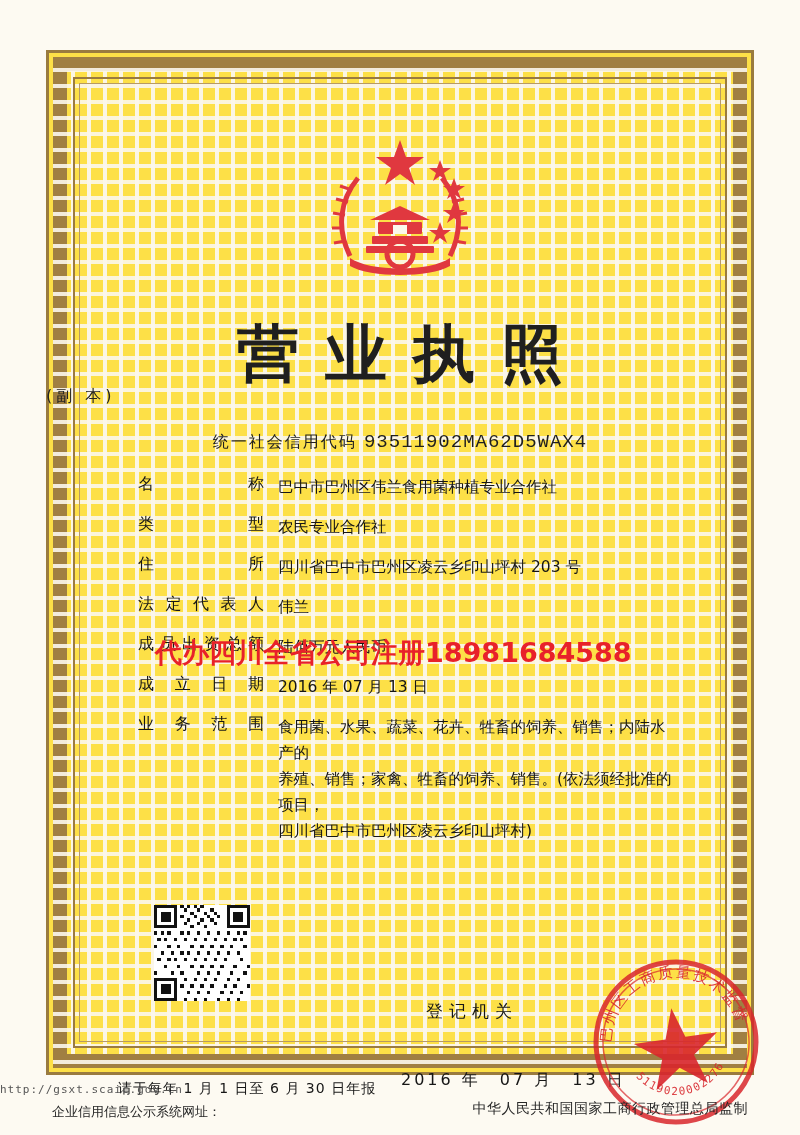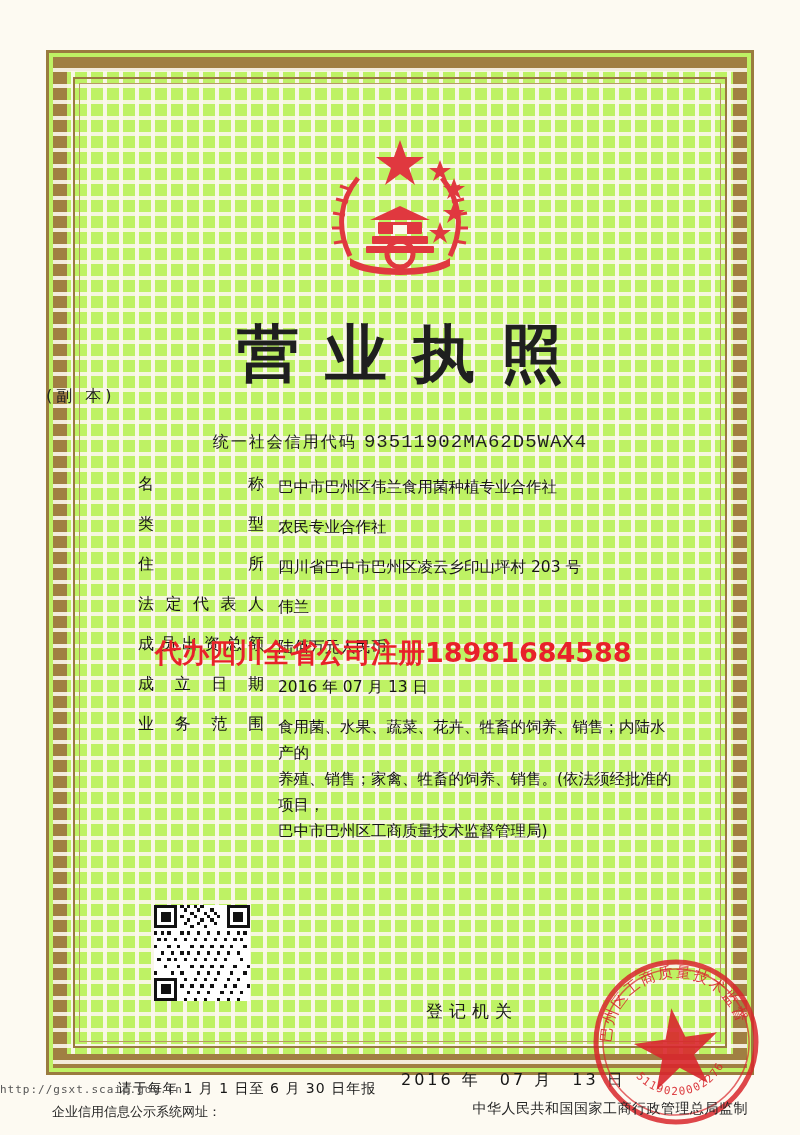--- a/index.html
+++ b/index.html
@@ -22,21 +22,21 @@
     width: 800px; height: 1135px;
     background: #fdfaf2;
   }
 
   .cert {
     position: absolute;
     left: 46px;
     top: 50px;
     width: 708px;
     height: 1025px;
-    background: #bef264;
+    background: #fde047;
     box-sizing: border-box;
   }
 
   
   .border-outer {
     position: absolute;
     left: 0; top: 0; right: 0; bottom: 0;
     border: 3px solid #9a7b3f;
     box-sizing: border-box;
   }
@@ -350,21 +350,21 @@
         <div class="value">
           <span class="line">2016 年 07 月 13 日</span>
         </div>
       </div>
 
       <div class="row">
         <div class="label">业务范围</div>
         <div class="value">
           <span class="line">食用菌、水果、蔬菜、花卉、牲畜的饲养、销售；内陆水产的</span>
           <span class="line">养殖、销售；家禽、牲畜的饲养、销售。(依法须经批准的项目，</span>
-          <span class="line">巴中市巴州区工商质量技术监督管理局)</span>
+          <span class="line">四川省巴中市巴州区凌云乡印山坪村)</span>
         </div>
       </div>
     </div>
 
     <div class="watermark">代办四川全省公司注册18981684588</div>
 
     <div class="qr">
       <svg viewBox="0 0 29 29" width="96" height="96" shape-rendering="crispEdges">
         <rect width="29" height="29" fill="#ffffff"></rect>
         <g fill="#111111">

